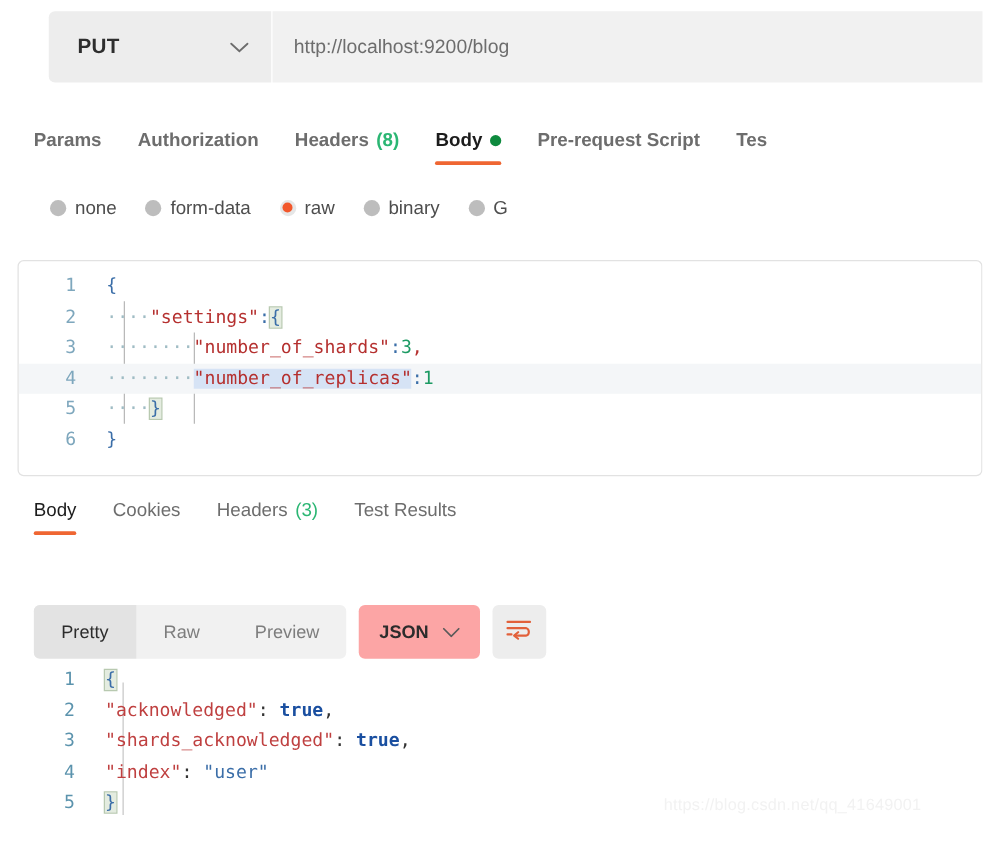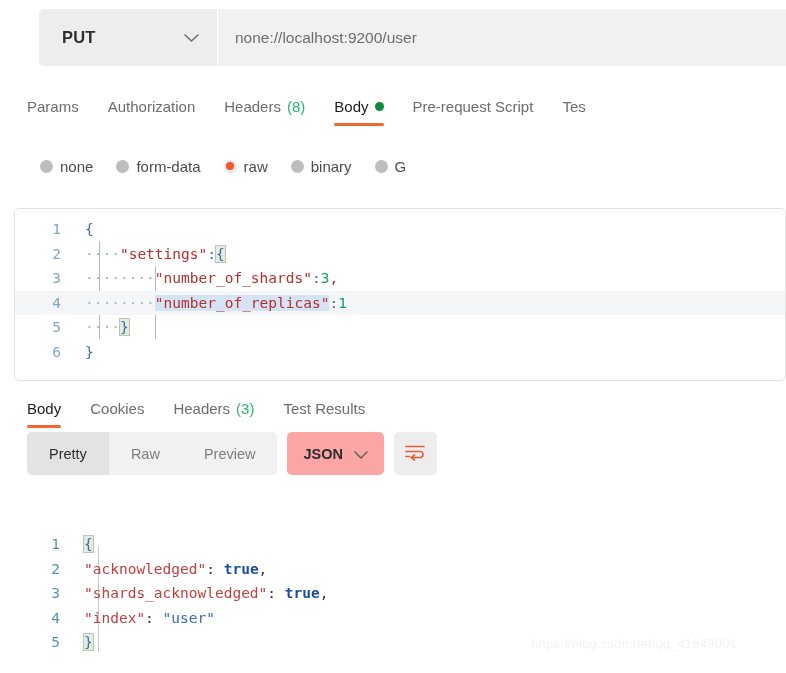--- a/index.html
+++ b/index.html
@@ -58,23 +58,24 @@
     margin-left: 17px;
     white-space: nowrap;
   }
 
   
   .req-tabs {
     position: absolute;
     left: 0; top: 92px;
     width: 786px; height: 40px;
     display: flex;
-    align-items: center;
+    align-items: flex-end;
     padding-left: 27px;
     box-sizing: border-box;
+    font-weight: bold;
   }
   .tab {
     position: relative;
     font-size: 15px;
     color: #6d6d6d;
     margin-right: 29px;
     white-space: nowrap;
     padding-bottom: 11px;
     display: flex;
     align-items: center;
@@ -215,21 +216,21 @@
   .divider {
     position: absolute;
     left: 0; top: 440px;
     width: 786px; height: 1px;
     background: #ffffff;
   }
 
   
   .view-toolbar {
     position: absolute;
-    left: 27px; top: 432px;
+    left: 27px; top: 484px;
     display: flex;
     align-items: center;
     gap: 10px;
   }
   .seg-group {
     display: flex;
     background: #f1f1f1;
     border-radius: 5px;
     overflow: hidden;
     height: 43px;
@@ -300,21 +301,21 @@
 <div class="url-row">
   <div class="method-select">
     <span class="method-label">PUT</span>
     <span class="method-caret">
       <svg width="15" height="9" viewBox="0 0 15 9">
           <path d="M1 1.5 L7.5 7.5 L14 1.5" fill="none" stroke="#6d6d6d" stroke-width="1.5" stroke-linecap="round"></path>
         </svg>
     </span>
   </div>
   <div class="url-input">
-    <span class="url-text" title="http://localhost:9200/user">none://localhost:9200/user</span>
+    <span class="url-text" title="http://localhost:9200/user">http://localhost:9200/blog</span>
   </div>
 </div>
 
 <div class="req-tabs">
   <div class="tab">
     <span>Params</span>
   </div>
   <div class="tab">
     <span>Authorization</span>
   </div>

